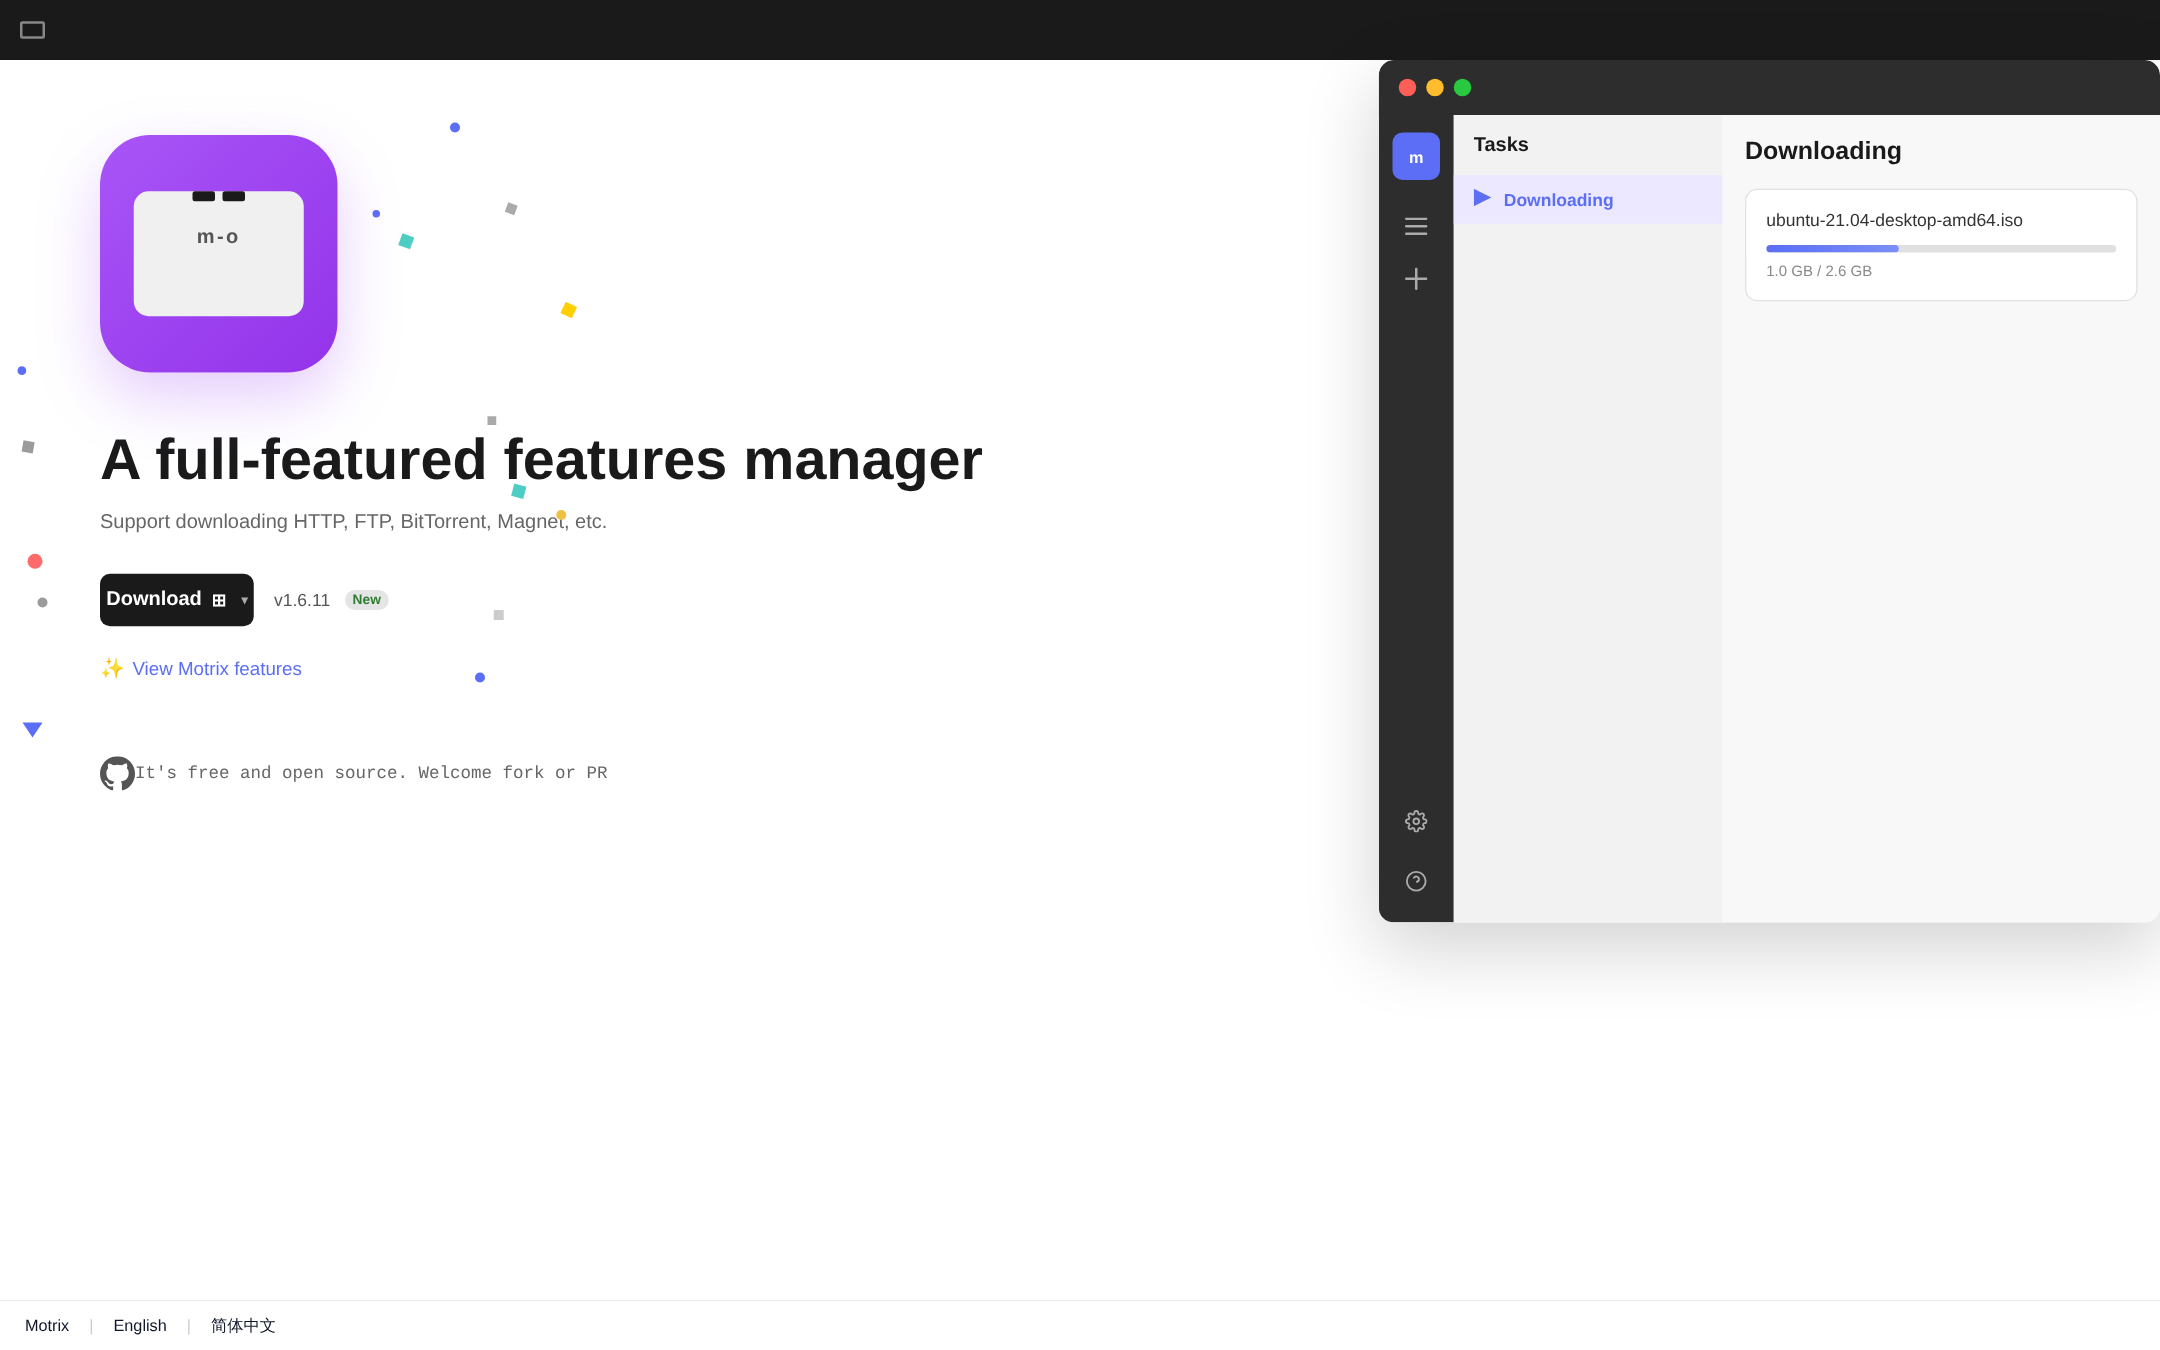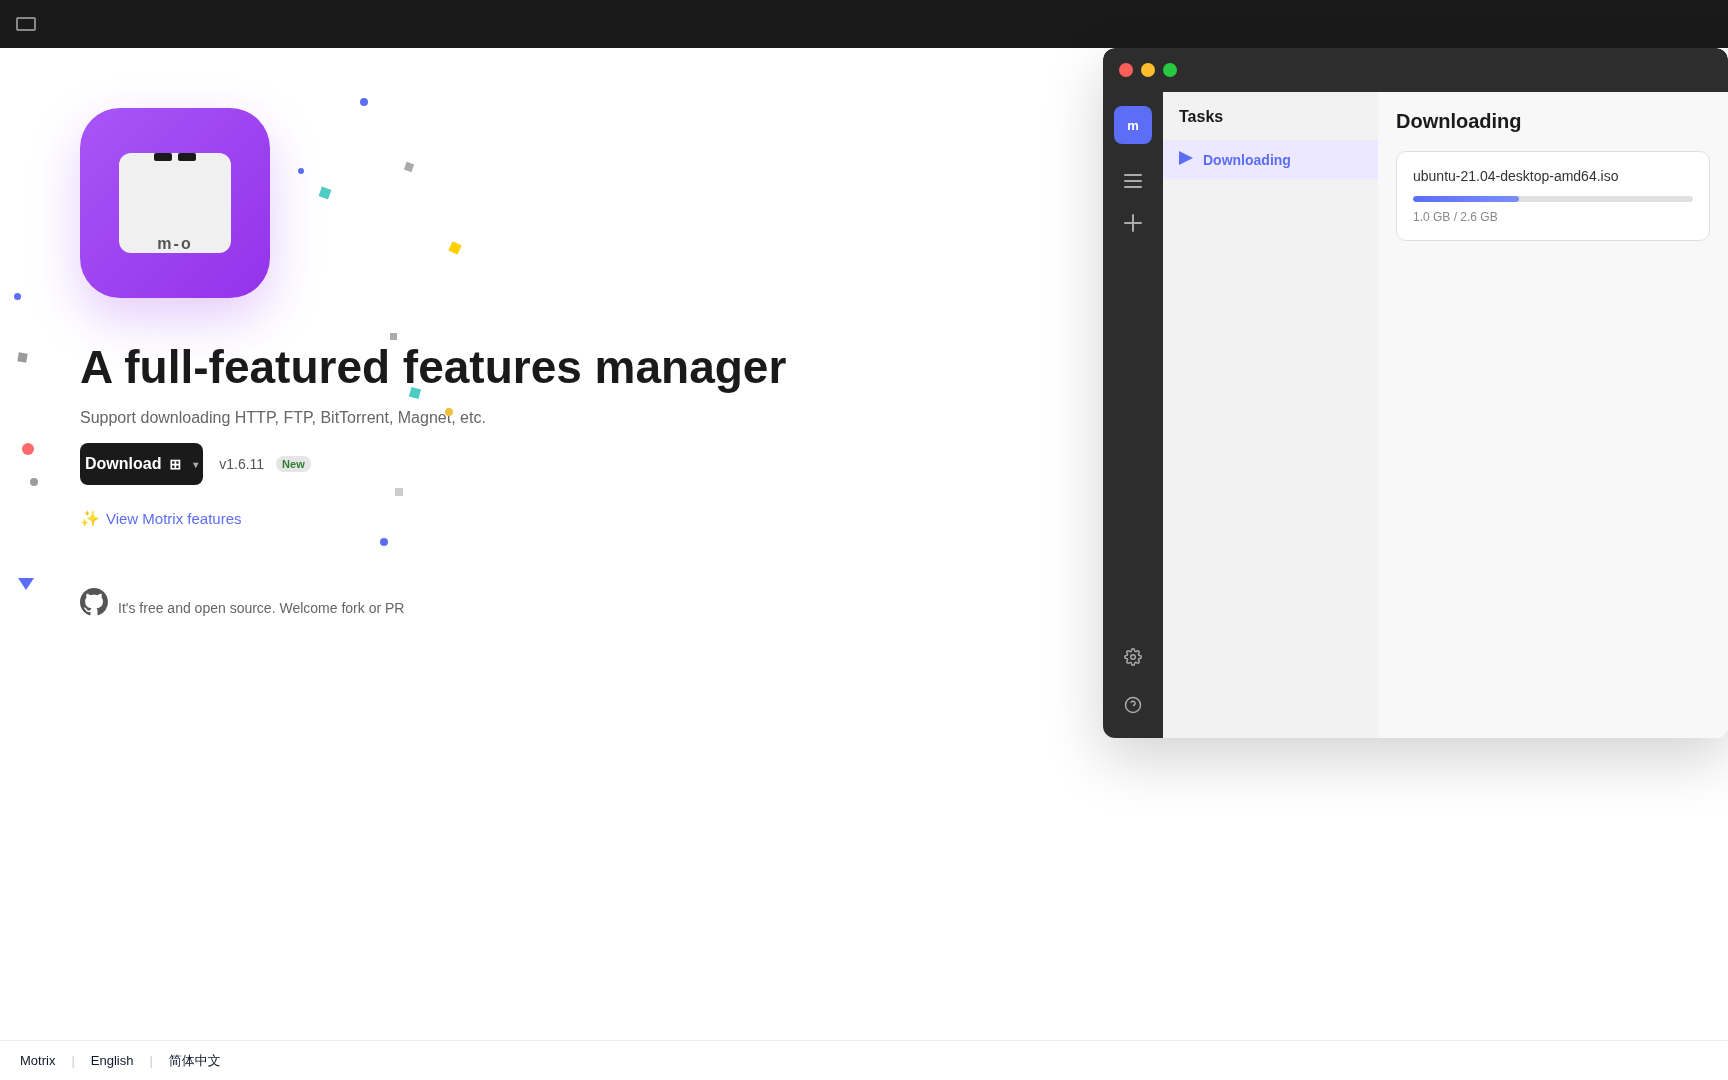--- a/index.html
+++ b/index.html
@@ -53,29 +53,29 @@
       width: 190px;
       height: 190px;
       background: linear-gradient(135deg, #a855f7, #9333ea);
       border-radius: 40px;
       display: flex;
       align-items: center;
       justify-content: center;
       box-shadow: 0 20px 50px rgba(168, 85, 247, 0.3);
     }
     .app-icon-inner {
-      width: 112px;
+      width: 136px;
       height: 100px;
       background: #f0f0f0;
       border-radius: 12px;
       display: flex;
       flex-direction: column;
       align-items: center;
-      justify-content: space-between;
-      gap: 8px;
+      justify-content: flex-start;
+      gap: 20px;
     }
     .icon-dots-row {
       display: flex;
       gap: 6px;
     }
     .icon-dot {
       width: 18px;
       height: 8px;
       background: #1a1a1a;
       border-radius: 2px;
@@ -97,21 +97,21 @@
     .hero-title {
       font-size: 46px;
       font-weight: 700;
       color: #1a1a1a;
       margin-bottom: 14px;
       line-height: 1.2;
     }
     .hero-subtitle {
       font-size: 16px;
       color: #666;
-      margin-bottom: 16px;
+      margin-bottom: 32px;
     }
 
     
     .download-btn-group {
       display: flex;
       align-items: center;
       gap: 16px;
       margin-bottom: 24px;
     }
     .download-btn {
@@ -164,22 +164,22 @@
       font-size: 15px;
       text-decoration: none;
     }
     .sparkle-icon {
       font-size: 16px;
     }
 
     
     .github-section {
       display: flex;
-      align-items: flex-end;
-      gap: 10px;
+      align-items: center;
+      font-family: Liberation Mono, monospace;
     }
     .github-icon {
       width: 28px;
       height: 28px;
     }
     .github-text {
       font-size: 14px;
       color: #666;
     }
     .traffic-btn {

